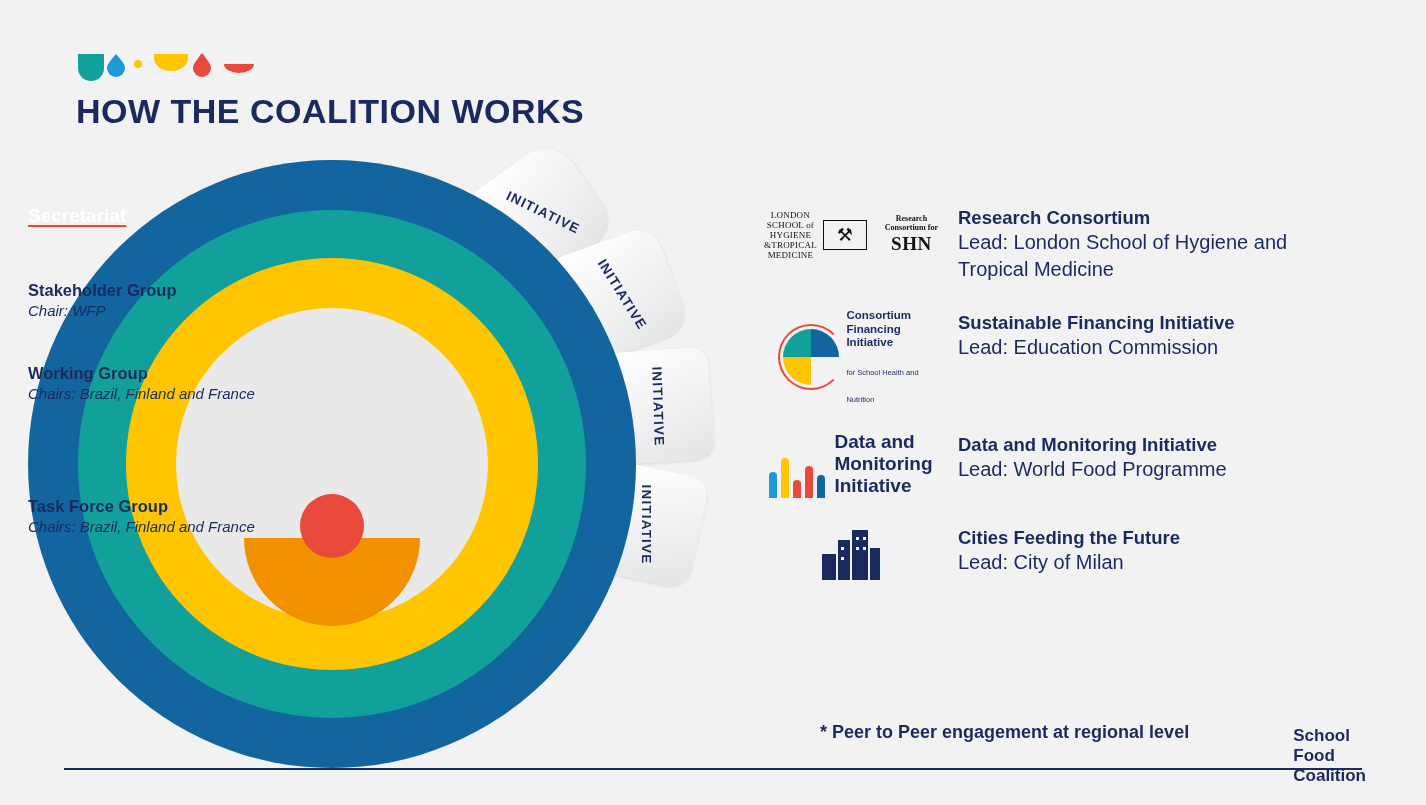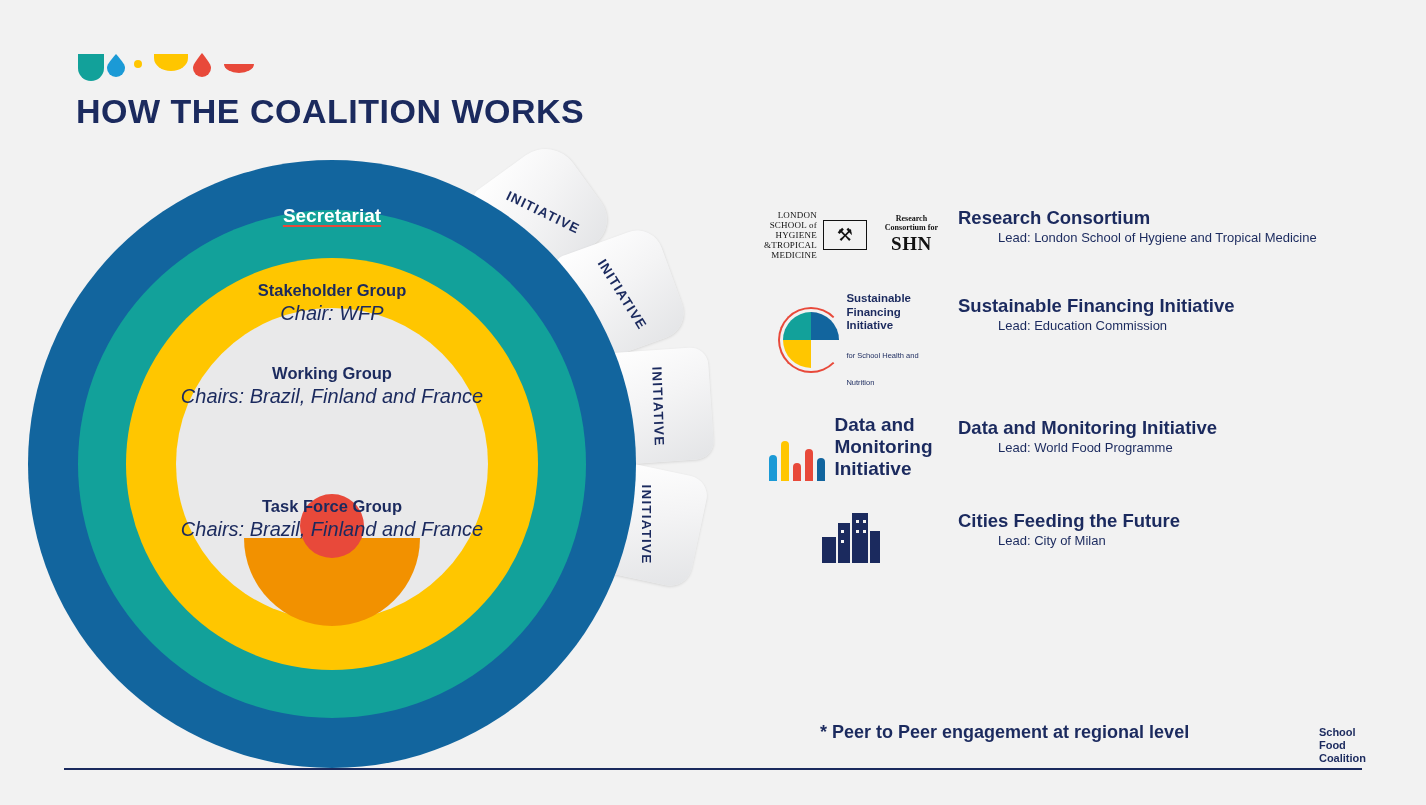--- a/index.html
+++ b/index.html
@@ -46,26 +46,25 @@
     transform: translate(-50%, -50%);
   }
   .ring-outer  { width: 608px; height: 608px; background: #12659e; }
   .ring-second { width: 508px; height: 508px; background: #12a19a; }
   .ring-third  { width: 412px; height: 412px; background: #ffc600; }
   .ring-inner  { width: 312px; height: 312px; background: #e9e9ea; }
 
   .ring-label {
     position: absolute;
     left: 0; right: 0;
-    text-align: center;
     color: #1b2a5e;
     line-height: 1.28;
   }
   .ring-label .name { font-weight: bold; font-size: 16.5px; }
-  .ring-label .chair { font-style: italic; font-size: 20px; }
+  .ring-label .chair { font-style: italic; font-size: 15px; }
   .lbl-secretariat {
     top: 44px;
     font-weight: bold;
     font-size: 19px;
     color: #ffffff;
     text-decoration: underline;
     text-decoration-color: #e8493a;
     text-decoration-thickness: 1.5px;
     text-underline-offset: 3px;
   }
@@ -160,46 +159,45 @@
     justify-content: center;
   }
   .init-text { padding-left: 12px; padding-top: 2px; }
   .init-title {
     font-size: 18.5px;
     font-weight: bold;
     color: #1b2a5e;
     line-height: 1.25;
   }
   .init-lead {
-    font-size: 13px;
+    font-size: 20px;
     color: #1b2a5e;
     line-height: 1.35;
     max-width: 380px;
-    margin-left: 40px;
   }
   .squiggle {
     text-decoration-style: wavy;
     text-decoration-color: #e8493a;
     text-decoration-thickness: 1px;
     text-underline-offset: 2px;
   }
 
   
   .lshtm {
     display: flex;
     align-items: center;
     gap: 6px;
     font-family: "Liberation Serif", serif;
     color: #111;
   }
   .lshtm-words {
     font-size: 9px;
     line-height: 1.12;
     letter-spacing: .2px;
-    text-align: right;
+    text-align: center;
   }
   .lshtm-crest {
     width: 44px; height: 30px;
     border: 1px solid #111;
     display: flex; align-items: center; justify-content: center;
     font-size: 18px;
   }
   .shn {
     margin-left: 12px;
     text-align: center;
@@ -259,21 +257,21 @@
     position: absolute;
     left: 820px; top: 722px;
     font-size: 18px;
     font-weight: bold;
     color: #1b2a5e;
     text-align: center;
   }
   .brand {
     position: absolute;
     right: 60px; top: 726px;
-    font-size: 11px;
+    font-size: 17px;
     font-weight: bold;
     color: #1b2a5e;
     line-height: 1.18;
     text-align: left;
   }
   .rule {
     position: absolute;
     left: 64px; top: 768px;
     width: 1298px; height: 2px;
     background: #1b2a5e;
@@ -369,21 +367,21 @@
       <div class="init-logo">
         <div class="sfi">
           <div class="sfi-ring">
             <div class="sfi-q sfi-q1"></div>
             <div class="sfi-q sfi-q2"></div>
             <div class="sfi-q sfi-q3"></div>
             <div class="sfi-q sfi-q4"></div>
             <div class="sfi-arrow"></div>
           </div>
           <div class="sfi-words">
-            <div>Sustainable</div>
+            <div>Consortium</div>
             <div>Financing</div>
             <div>Initiative</div>
             <div class="sfi-sub">for School Health and</div>
             <div class="sfi-sub">Nutrition</div>
           </div>
         </div>
       </div>
       <div class="init-text">
         <div class="init-title">Sustainable Financing Initiative</div>
         <div class="init-lead">Lead: Education Commission</div>

